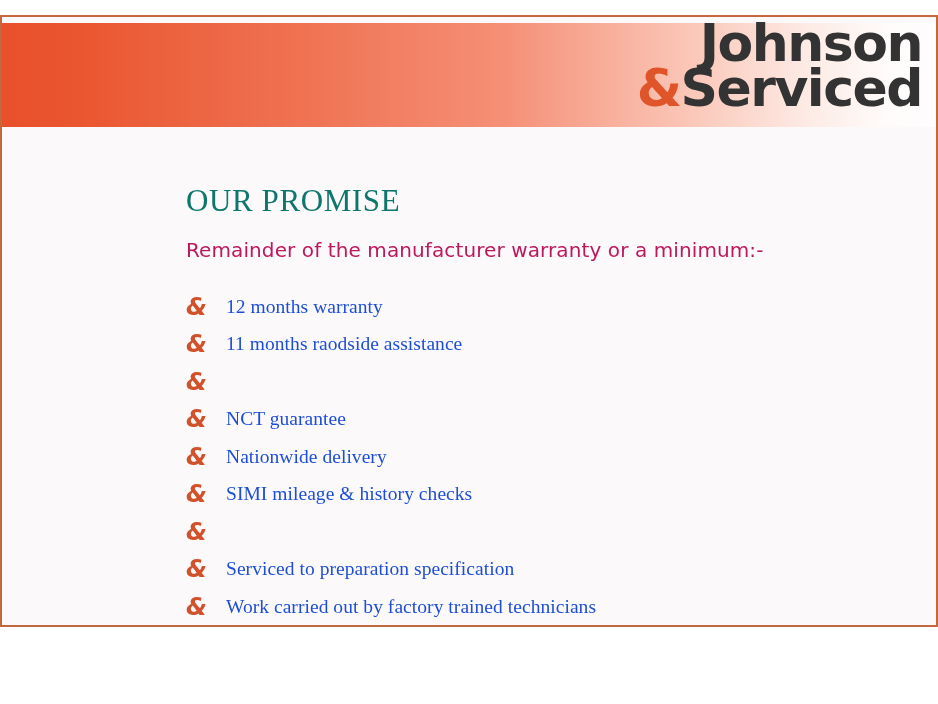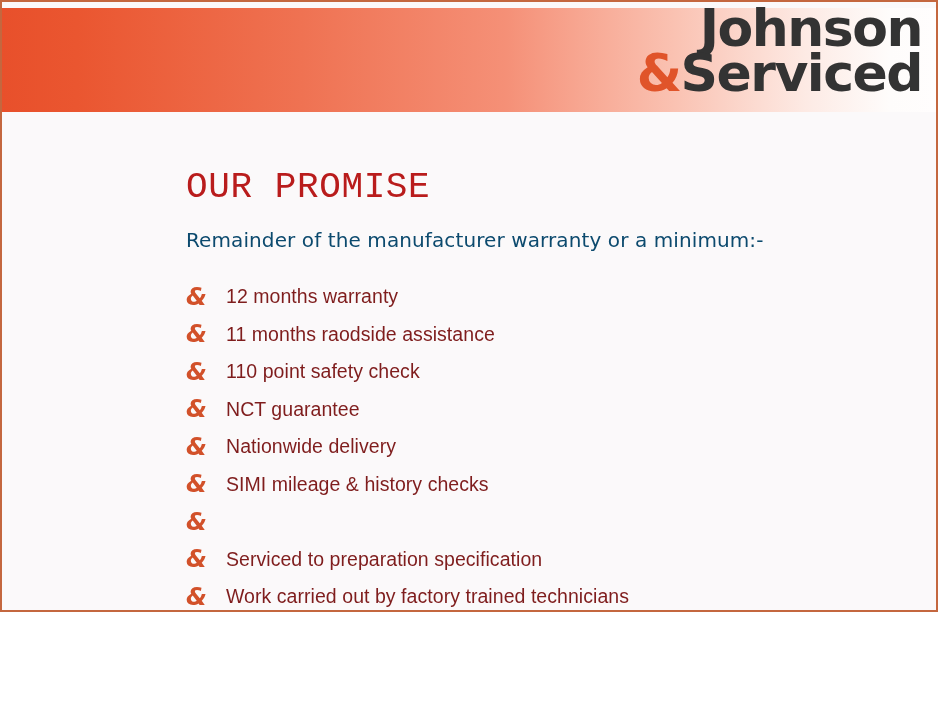--- a/index.html
+++ b/index.html
@@ -15,20 +15,21 @@
   }
 
   #page {
     position: relative;
     width: 938px;
     height: 612px;
     box-sizing: border-box;
     background: #fbf9fa;
     border: 2px solid #c4673f;
     overflow: hidden;
+    margin-top: 15px;
   }
 
   
   #header {
     position: absolute;
     left: 0;
     top: 6px;
     width: 934px;
     height: 104px;
   }
@@ -73,34 +74,34 @@
 
   
   #content {
     position: absolute;
     left: 184px;
     top: 168px;
     width: 700px;
   }
 
   #page-title {
-    font-family: Liberation Mono, monospace;
-    font-size: 36px;
+    font-family: Liberation Serif, serif;
+    font-size: 31px;
     font-weight: 400;
     letter-spacing: 0.6px;
-    color: #b91c1c;
+    color: #0f766e;
     margin: 0;
     line-height: 1;
   }
 
   #subtitle {
     font-family: "DejaVu Sans", sans-serif;
     font-size: 20px;
     font-weight: 400;
-    color: #0c4a6e;
+    color: #be185d;
     margin: 0;
     padding-top: 22px;
     letter-spacing: 0.1px;
     white-space: nowrap;
   }
 
   
   #promise-list {
     list-style: none;
     margin: 0;
@@ -118,24 +119,24 @@
     font-family: "DejaVu Sans", sans-serif;
     font-weight: 700;
     font-style: italic;
     font-size: 24px;
     color: #d2512a;
     line-height: 1;
     text-align: left;
     user-select: none;
   }
   .promise-text {
-    font-family: Liberation Sans, sans-serif;
+    font-family: Liberation Serif, serif;
     font-size: 19.5px;
     font-weight: 400;
-    color: #7f1d1d;
+    color: #1d4ed8;
     letter-spacing: 0.05px;
     white-space: nowrap;
   }
 </style>
 </head>
 <body>
 
 <div id="page">
 
   <div id="header">
@@ -157,21 +158,20 @@
       <li class="promise-item">
         <span class="bullet-amp">&amp;</span>
         <span class="promise-text">12 months warranty</span>
       </li>
       <li class="promise-item">
         <span class="bullet-amp">&amp;</span>
         <span class="promise-text">11 months raodside assistance</span>
       </li>
       <li class="promise-item">
         <span class="bullet-amp">&amp;</span>
-        <span class="promise-text">110 point safety check</span>
       </li>
       <li class="promise-item">
         <span class="bullet-amp">&amp;</span>
         <span class="promise-text">NCT guarantee</span>
       </li>
       <li class="promise-item">
         <span class="bullet-amp">&amp;</span>
         <span class="promise-text">Nationwide delivery</span>
       </li>
       <li class="promise-item">

